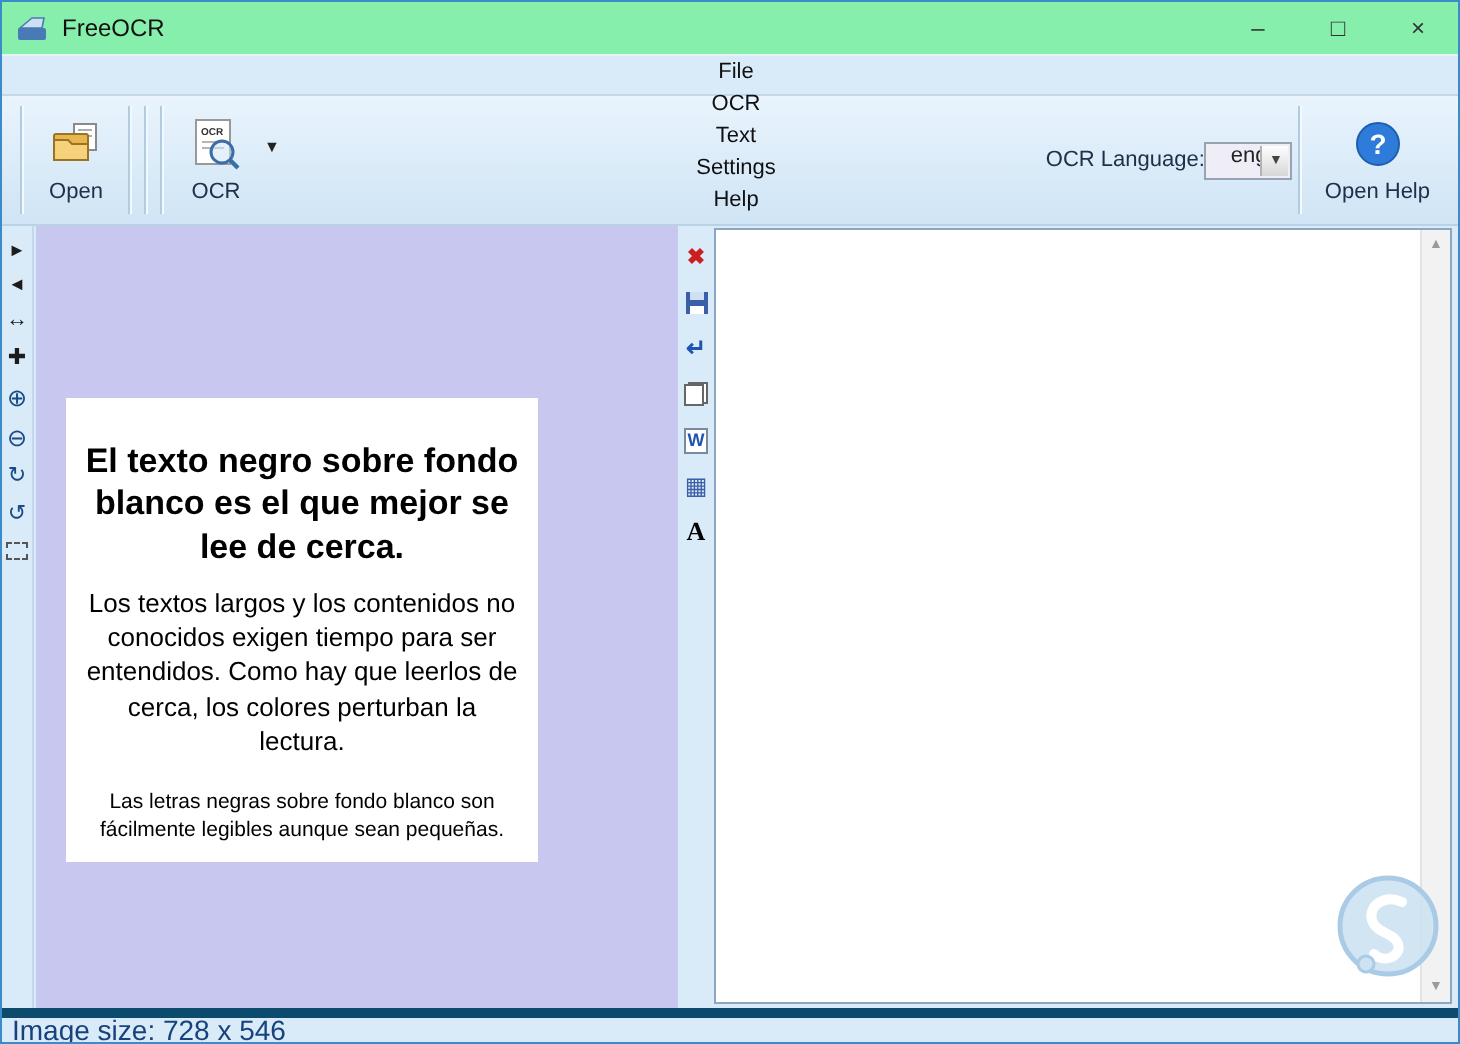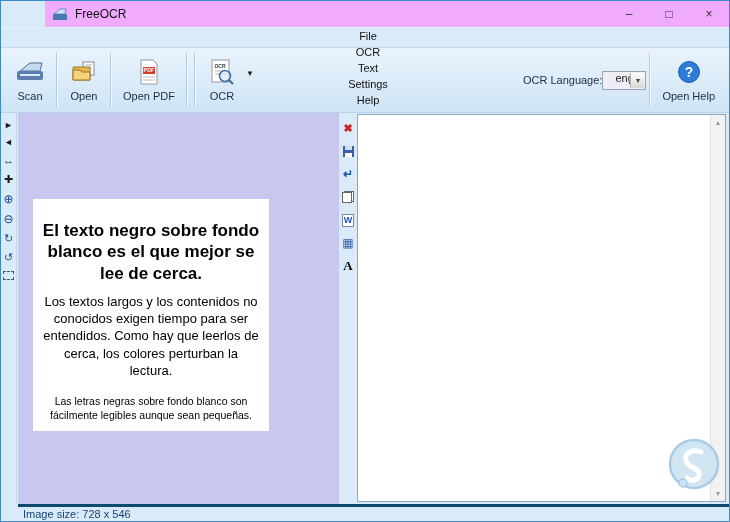--- a/index.html
+++ b/index.html
@@ -9,23 +9,22 @@
     font-family:"Liberation Sans", sans-serif;
     background:#fff;
   }
   .window {
     position:relative; width:730px; height:522px;
     border:1px solid #3d8ac9; background:#d9eaf8; overflow:hidden;
   }
 
   
   .titlebar {
-    height:26px; background:#f0abfc; display:flex; align-items:center;
+    height:26px; background:#86efac; display:flex; align-items:center;
     padding-left:7px;
-    margin-left:44px;
   }
   .titlebar .app-icon { width:16px; height:16px; display:flex; }
   .titlebar .title { font-size:12px; color:#111; margin-left:7px; flex:1; }
   .win-btn {
     width:40px; height:26px; display:flex; align-items:center; justify-content:center;
     font-size:12px; color:#333; cursor:default;
   }
 
   
   .menubar {
@@ -124,23 +123,23 @@
   }
   .scroll-btn {
     height:15px; display:flex; align-items:center; justify-content:center;
     font-size:7px; color:#9a9a9a;
   }
   .scroll-btn.down { position:absolute; bottom:0; left:0; right:0; }
   .watermark { position:absolute; right:4px; bottom:4px; z-index:5; }
 
   
   .statusbar {
-    height:17px; background:#d9eaf8; border-top:3px solid #0c4a6e;
+    height:17px; background:#d9eaf8; border-top:5px solid #0c4a6e;
     display:flex; align-items:center; padding-left:5px;
-    font-size:11px; color:#17427b;margin-left:17px;
+    font-size:14px; color:#17427b;
   }
 </style>
 </head>
 <body>
 
 <div class="window">
 
   <div class="titlebar">
     <span class="app-icon">
       <svg viewBox="0 0 16 16" width="16" height="16">
@@ -157,58 +156,36 @@
   <div class="menubar">
     <span class="menu-item">File</span>
     <span class="menu-item">OCR</span>
     <span class="menu-item">Text</span>
     <span class="menu-item">Settings</span>
     <span class="menu-item">Help</span>
   </div>
 
   <div class="toolbar">
 
-    <div class="tb-btn">
-      <span class="ticon">
-        <svg viewBox="0 0 30 24" width="30" height="24">
-          <path d="M5 11 L15 3 L27 3 L25 11 Z" fill="#c9daee" stroke="#4a6fa0" stroke-width="1"></path>
-          <rect x="2" y="11" width="26" height="9" rx="2" fill="#5a7fb4"></rect>
-          <rect x="5" y="14" width="20" height="2" fill="#dce9f7"></rect>
-        </svg>
-      </span>
-      <span class="tlbl">Scan</span>
-    </div>
     <span class="tb-sep"></span>
 
     <div class="tb-btn">
       <span class="ticon">
         <svg viewBox="0 0 26 24" width="26" height="24">
           <rect x="12" y="2" width="11" height="13" fill="#fff" stroke="#8a8a8a"></rect>
           <line x1="14" y1="5" x2="21" y2="5" stroke="#aeaeae"></line>
           <line x1="14" y1="8" x2="21" y2="8" stroke="#aeaeae"></line>
           <rect x="2" y="7" width="17" height="13" rx="1" fill="#e8b64c" stroke="#9a7424"></rect>
           <path d="M2 10 h7 l2 2 h8 v8 h-17 z" fill="#f7d27a" stroke="#9a7424"></path>
         </svg>
       </span>
       <span class="tlbl">Open</span>
     </div>
     <span class="tb-sep"></span>
 
-    <div class="tb-btn">
-      <span class="ticon">
-        <svg viewBox="0 0 22 26" width="22" height="26">
-          <path d="M3 1 h12 l4 4 v20 h-16 z" fill="#fff" stroke="#999"></path>
-          <rect x="5" y="8" width="12" height="7" fill="#d63b2f"></rect>
-          <text x="11" y="13.4" font-size="5.4" fill="#fff" text-anchor="middle" font-weight="bold">PDF</text>
-          <line x1="5" y1="18" x2="17" y2="18" stroke="#bbb"></line>
-          <line x1="5" y1="21" x2="17" y2="21" stroke="#bbb"></line>
-        </svg>
-      </span>
-      <span class="tlbl">Open PDF</span>
-    </div>
     <span class="tb-sep"></span>
 
     <span class="tb-sep"></span>
 
     <div class="tb-btn">
       <span class="ticon">
         <svg viewBox="0 0 24 26" width="24" height="26">
           <rect x="2" y="1" width="17" height="22" fill="#fff" stroke="#999"></rect>
           <text x="10" y="8.6" font-size="5" text-anchor="middle" fill="#333" font-weight="bold">OCR</text>
           <line x1="5" y1="12" x2="16" y2="12" stroke="#b5b5b5"></line>

